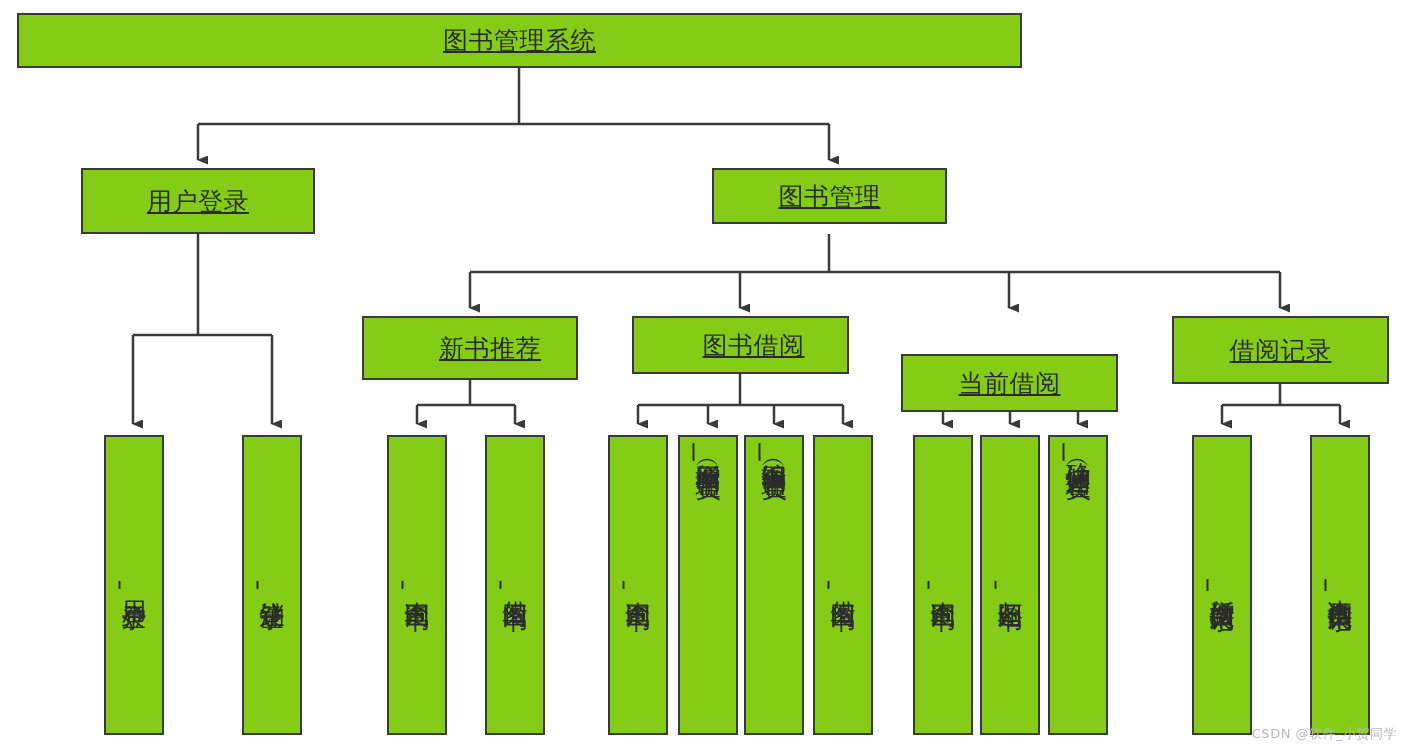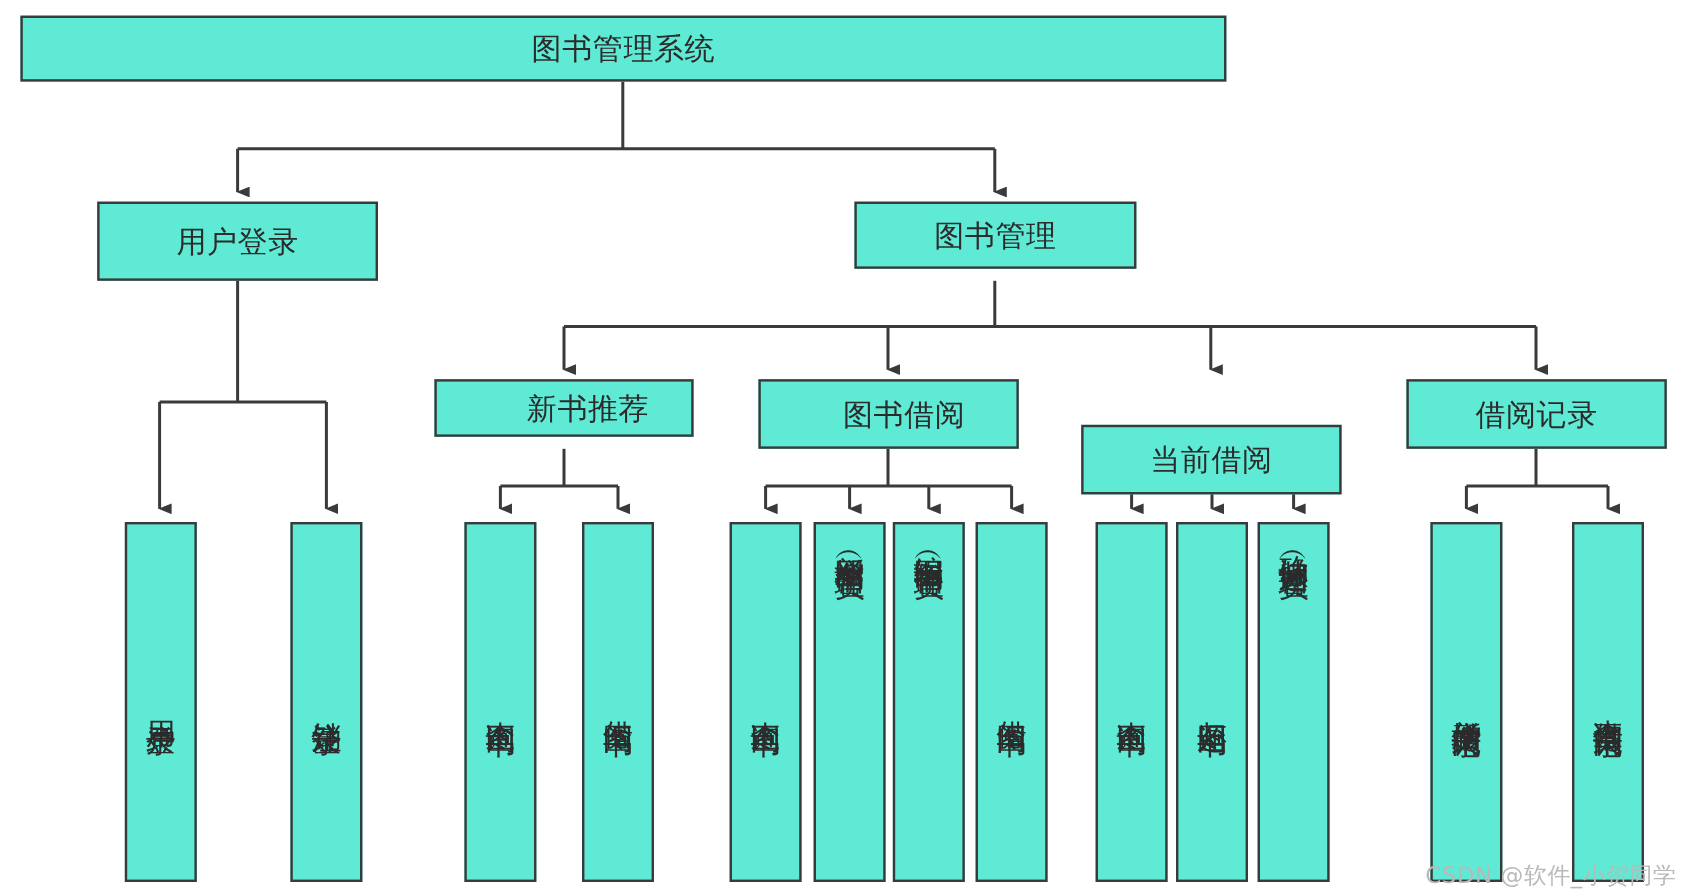--- a/index.html
+++ b/index.html
@@ -21,25 +21,26 @@
     position: absolute;
     left: 0;
     top: 0;
     width: 1405px;
     height: 747px;
   }
   .node-box {
     position: absolute;
     box-sizing: border-box;
     border: 2.5px solid #3a3a3a;
-    background: #5eead4;
+    background: #84cc16;
     display: flex;
     align-items: center;
     justify-content: center;
     color: #2b2b2b;
+    text-decoration: underline;
   }
   .node-label {
     display: block;
     text-align: center;
     line-height: 1.0;
     white-space: nowrap;
   }
   .horiz .node-label {
     font-size: 25px;
     letter-spacing: 0.5px;
@@ -58,21 +59,21 @@
     white-space: pre;
   }
   .vert.centered {
     align-items: center;
     padding-top: 0;
   }
   #watermark {
     position: absolute;
     right: 8px;
     bottom: 4px;
-    font-size: 19px;
+    font-size: 13px;
     color: #b9b9b9;
     letter-spacing: 0.5px;
     white-space: nowrap;
     pointer-events: none;
   }
 </style>
 </head>
 <body>
 
 <div id="diagram-root">
@@ -134,30 +135,30 @@
     <span class="node-label">图书管理系统</span>
   </div>
 
   <div class="node-box horiz" id="node-l2-0" style="left: 81px; top: 168px; width: 234px; height: 66px;">
     <span class="node-label">用户登录</span>
   </div>
   <div class="node-box horiz" id="node-l2-1" style="left: 712px; top: 168px; width: 235px; height: 56px;">
     <span class="node-label">图书管理</span>
   </div>
 
-  <div class="node-box horiz" id="node-l3-0" style="left: 362px; top: 316px; width: 216px; height: 48px; padding-left: 40px;">
+  <div class="node-box horiz" id="node-l3-0" style="left: 362px; top: 316px; width: 216px; height: 64px; padding-left: 40px;">
     <span class="node-label">新书推荐</span>
   </div>
   <div class="node-box horiz" id="node-l3-1" style="left: 632px; top: 316px; width: 217px; height: 58px; padding-left: 26px;">
     <span class="node-label">图书借阅</span>
   </div>
   <div class="node-box horiz" id="node-l3-2" style="left: 901px; top: 316px; width: 217px; height: 58px; margin-top: 38px;">
     <span class="node-label">当前借阅</span>
   </div>
-  <div class="node-box horiz" id="node-l3-3" style="left: 1172px; top: 316px; width: 217px; height: 58px;">
+  <div class="node-box horiz" id="node-l3-3" style="left: 1172px; top: 316px; width: 217px; height: 68px;">
     <span class="node-label">借阅记录</span>
   </div>
 
   <div class="node-box vert centered" id="node-leaf-0" style="left: 104px; top: 435px; width: 60px; height: 300px;">
     <span class="node-label">用户登录</span>
   </div>
   <div class="node-box vert centered" id="node-leaf-1" style="left: 242px; top: 435px; width: 60px; height: 300px;">
     <span class="node-label">注销登录</span>
   </div>
   <div class="node-box vert centered" id="node-leaf-2" style="left: 387px; top: 435px; width: 60px; height: 300px;">

